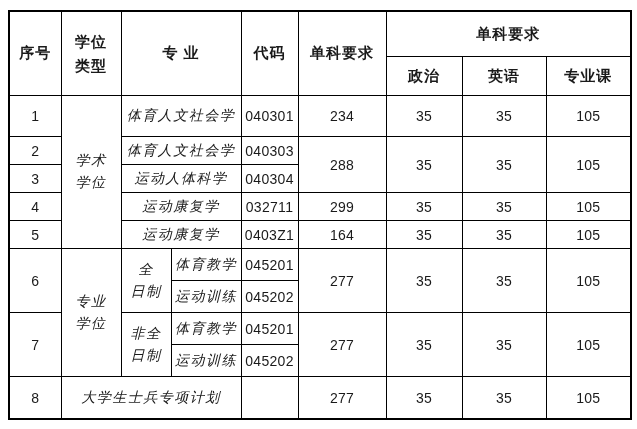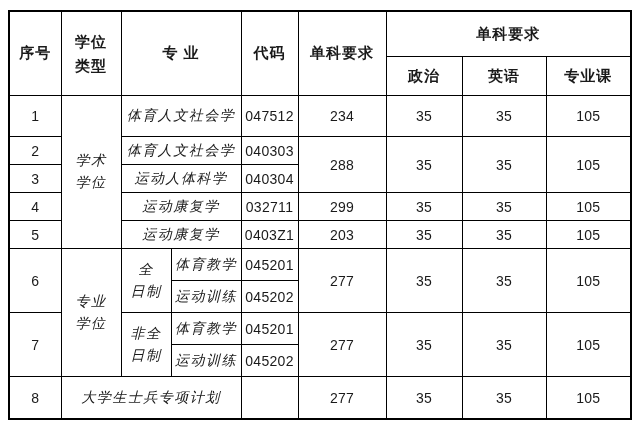--- a/index.html
+++ b/index.html
@@ -98,21 +98,21 @@
         <th>专业课</th>
       </tr>
     </thead>
     <tbody>
 
       <tr class="r1">
         <td class="num">1</td>
         <td rowspan="5" class="cn wrap">学术
 学位</td>
         <td colspan="2" class="cn">体育人文社会学</td>
-        <td class="num">047512</td>
+        <td class="num">040301</td>
         <td class="num">234</td>
         <td class="num">35</td>
         <td class="num">35</td>
         <td class="num">105</td>
       </tr>
 
       <tr class="rs">
         <td class="num">2</td>
         <td colspan="2" class="cn">体育人文社会学</td>
         <td class="num">040303</td>
@@ -135,21 +135,21 @@
         <td class="num">299</td>
         <td class="num">35</td>
         <td class="num">35</td>
         <td class="num">105</td>
       </tr>
 
       <tr class="rs">
         <td class="num">5</td>
         <td colspan="2" class="cn">运动康复学</td>
         <td class="num">0403Z1</td>
-        <td class="num">203</td>
+        <td class="num">164</td>
         <td class="num">35</td>
         <td class="num">35</td>
         <td class="num">105</td>
       </tr>
 
       <tr class="sub">
         <td rowspan="2" class="num">6</td>
         <td rowspan="4" class="cn wrap">专业
 学位</td>
         <td rowspan="2" class="cn wrap">全

